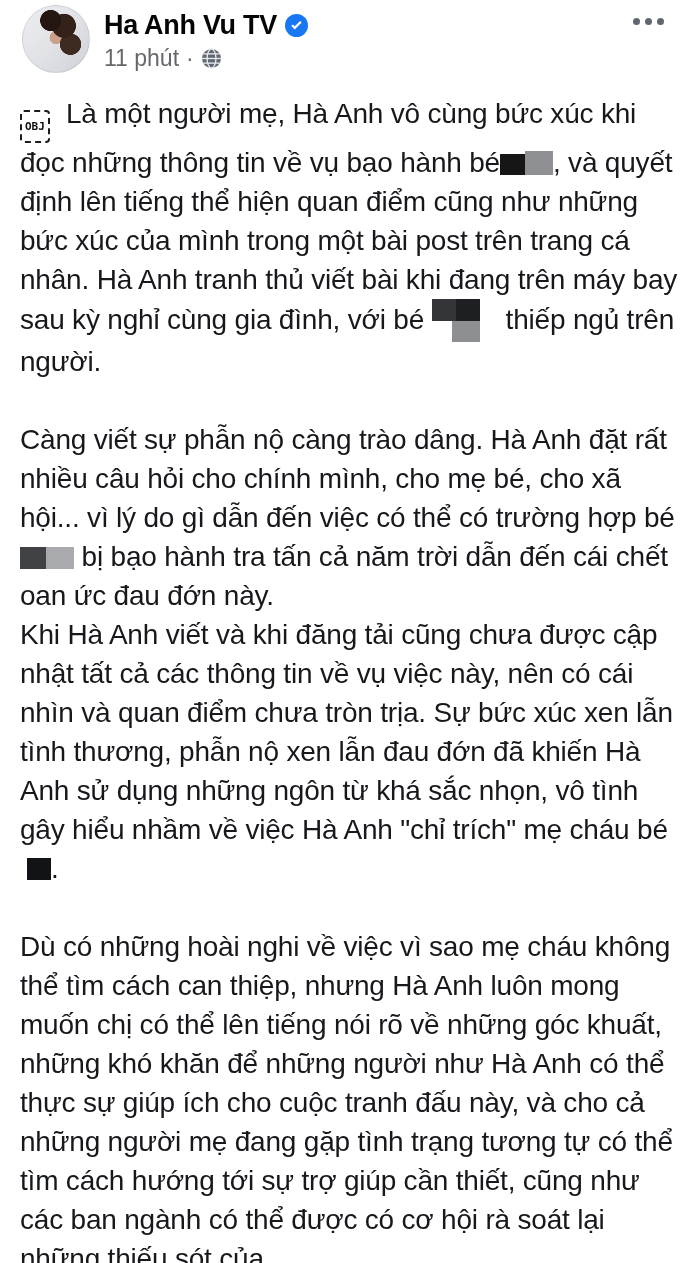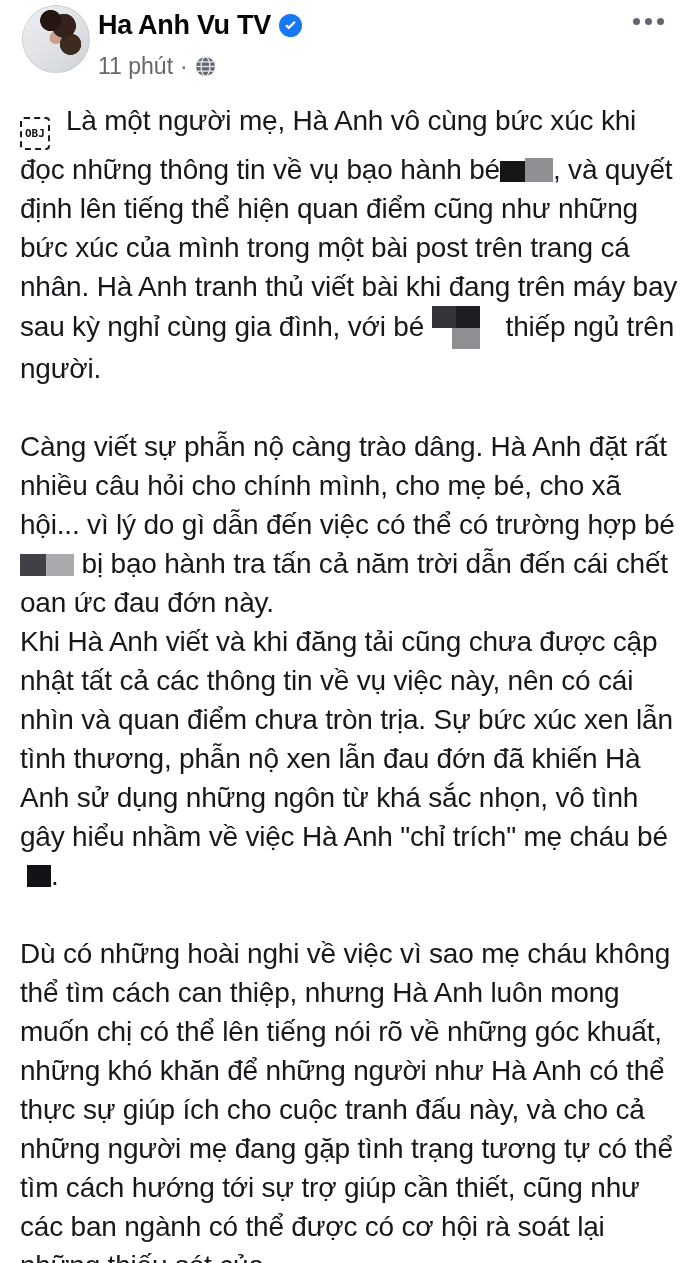--- a/index.html
+++ b/index.html
@@ -9,21 +9,21 @@
     height: 1263px;
     overflow: hidden;
     background: #ffffff;
     font-family: "Liberation Sans", sans-serif;
   }
 
   
   .post-header {
     position: relative;
     display: flex;
-    gap: 8px;
+    gap: 14px;
     padding: 5px 16px 0 22px;
   }
   .avatar {
     flex: none;
     width: 66px;
     height: 66px;
     border-radius: 50%;
     border: 1px solid rgba(0,0,0,0.08);
     cursor: pointer;
     background:
@@ -45,21 +45,21 @@
     color: #050505;
     letter-spacing: -0.3px;
     cursor: pointer;
   }
   .badge { display: inline-block; }
   .badge svg { display: block; width: 23px; height: 23px; }
   .meta-row {
     display: flex;
     align-items: center;
     gap: 7px;
-    margin-top: 12px;
+    margin-top: 4px;
     font-size: 23px;
     color: #65676b;
   }
   .timestamp { cursor: pointer; }
   .separator { color: #65676b; }
   .globe svg { display: block; width: 21px; height: 21px; }
   .menu-button {
     position: absolute;
     top: 12px;
     right: 30px;

